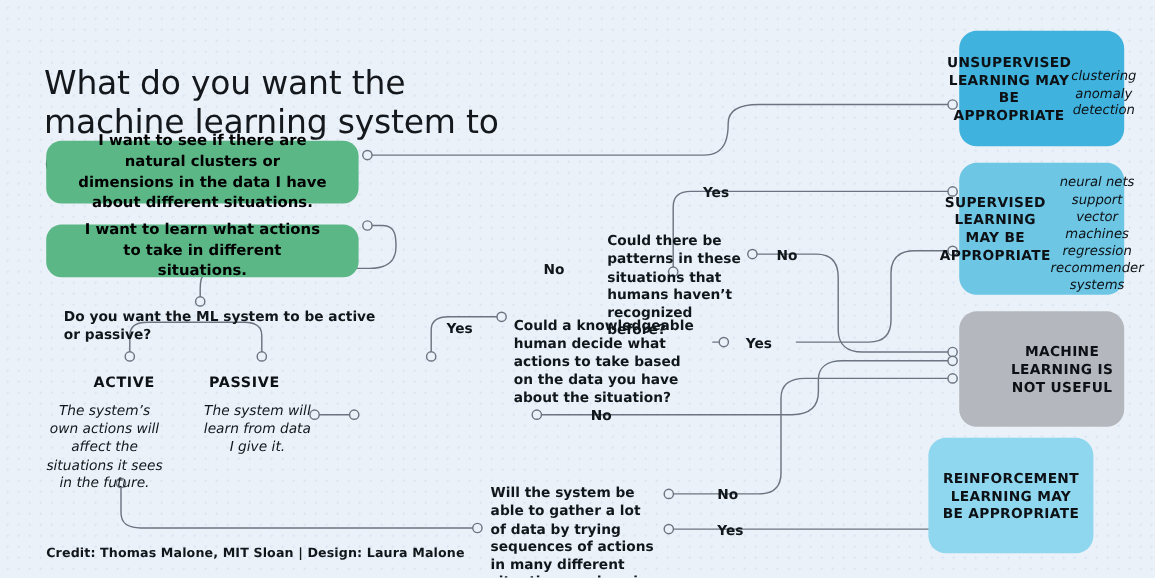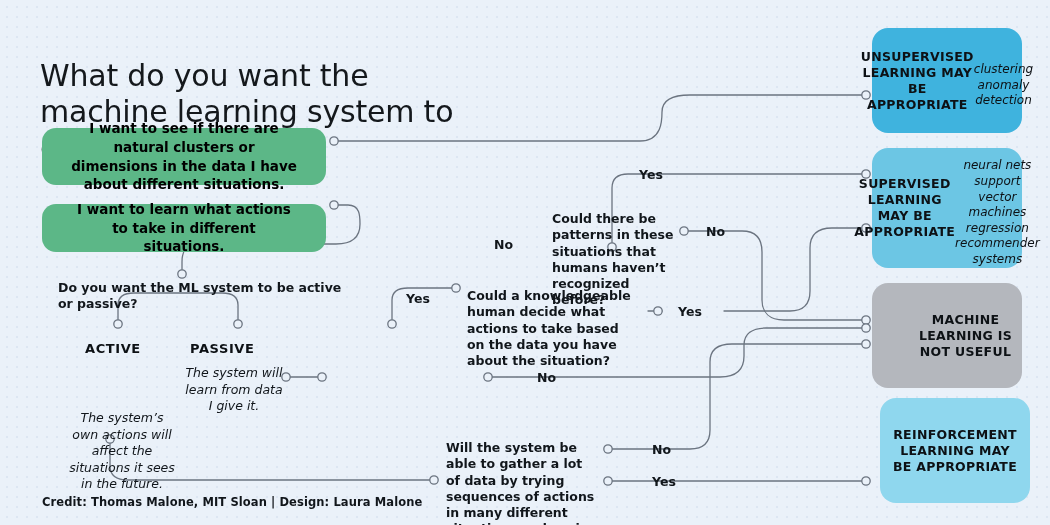--- a/index.html
+++ b/index.html
@@ -36,21 +36,21 @@
   .obox{
     position:absolute;border-radius:16px;box-sizing:border-box;
     display:flex;align-items:center;justify-content:center;
     text-align:center;padding:8px 10px;color:#0d1115;
   }
   .obox .hd{font-weight:700;font-size:12.5px;line-height:1.28;letter-spacing:0.3px;}
   .obox .sub{font-style:italic;font-size:12px;line-height:1.30;margin-top:10px;font-weight:400;}
   #obox-unsup{left:872px;top:28px;width:150px;height:105px;background:#3fb3de;}
   #obox-sup  {left:872px;top:148px;width:150px;height:120px;background:#6cc6e4;}
   #obox-none {left:872px;top:283px;width:150px;height:105px;background:#b4b7bd;padding-left:47px;}
-  #obox-rl   {left:880px;top:398px;width:150px;height:105px;background:#8fd7ee;}
+  #obox-rl   {left:844px;top:398px;width:150px;height:105px;background:#8fd7ee;}
 
   .q{
     position:absolute;font-size:12.5px;line-height:1.30;color:#11161b;font-weight:600;
   }
   #q-activepassive{left:58px;top:280px;width:300px;font-size:12.5px;}
   #q-patterns{left:552px;top:211px;width:128px;}
   #q-human{left:467px;top:288px;width:170px;}
   #q-data{left:330px;top:354px;width:140px;}
   #q-gather{left:446px;top:440px;width:152px;}
 
@@ -59,21 +59,21 @@
   }
 
   .branch-head{
     position:absolute;font-weight:700;font-size:13px;letter-spacing:0.6px;color:#0d1115;
   }
   .branch-body{
     position:absolute;font-style:italic;font-size:12.5px;line-height:1.32;color:#11161b;text-align:center;
   }
   #bh-active{left:85px;top:341px;}
   #bh-passive{left:190px;top:341px;}
-  #bb-active{left:67px;top:365px;width:110px;margin-top:45px;}
+  #bb-active{left:40px;top:365px;width:110px;}
   #bb-passive{left:182px;top:365px;width:104px;}
 
   .credit{
     position:absolute;left:42px;top:495px;
     font-size:11.5px;font-weight:700;color:#11161b;letter-spacing:0.1px;
   }
 </style>
 </head>
 <body>
 

